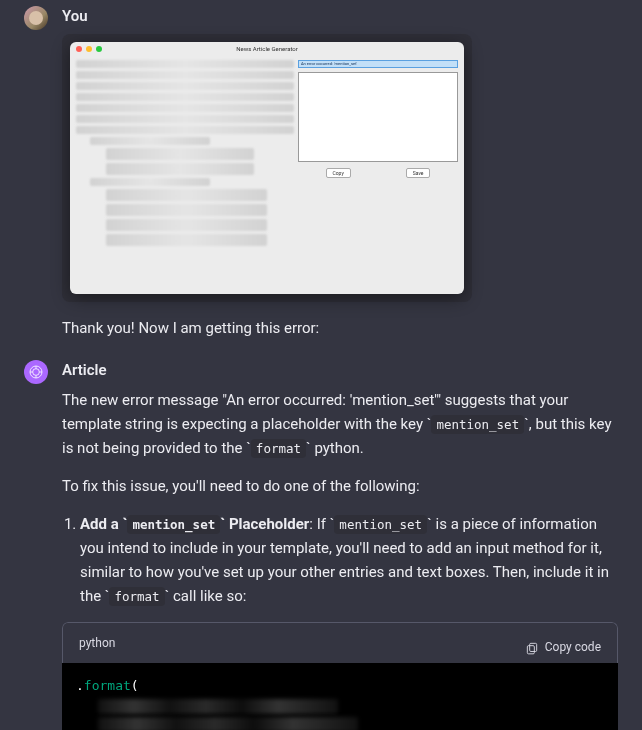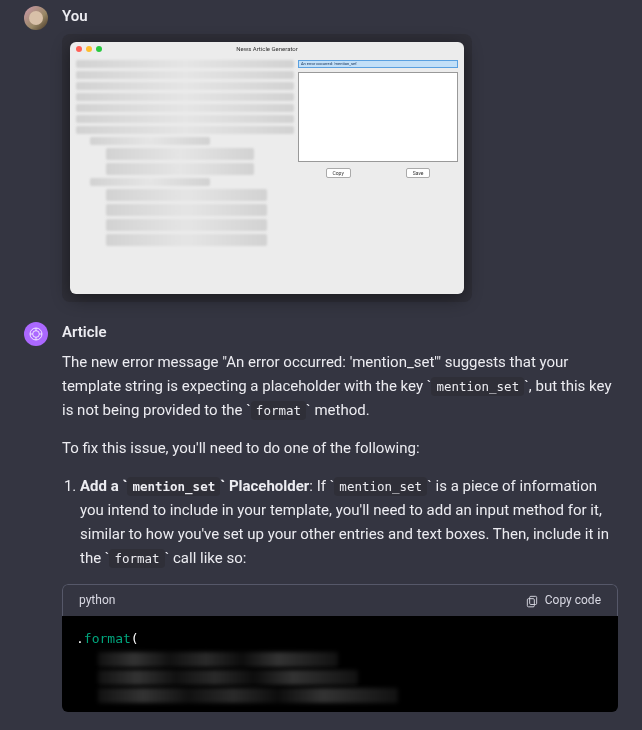--- a/index.html
+++ b/index.html
@@ -94,21 +94,21 @@
   
   .codehdr{ background:#343541; }
   .codehdr{ background:#40414f; }
   .codehdr{ background:#2f2f38; }
   .codehdr{ background:#343541; }
   
   .codehdr{ background:#343541; }
   .codehdr{ background:#2f2f38; }
   .codehdr{ background:#343541; }
   .codehdr{ background:#2f2f38; }
-  .copybtn{ display:flex; align-items:center; gap:6px; cursor:pointer; color:#d9d9e3; }
+  .copybtn{ display:flex; align-items:center; gap:6px; cursor:pointer; color:#d9d9e3;margin-top:9px; }
   .copybtn svg{ width:14px; height:14px; stroke:#d9d9e3; fill:none; stroke-width:1.6; }
   .codebody{
     background:#000; color:#fff; font-family:ui-monospace,Menlo,Consolas,monospace;
     font-size:13px; padding:14px 14px 6px 14px; line-height:1.45;
   }
   
   .call .d{color:#fff;}
   .call .m{color:#00A67D;}
   .call .p{color:#fff;}
   .blurlines{ margin-top:2px; }
@@ -158,36 +158,37 @@
             <div class="bigbox"></div>
             <div class="btnrow">
               <span class="minibtn">Copy</span>
               <span class="minibtn">Save</span>
             </div>
           </div>
         </div>
       </div>
     </div>
 
+    <p class="body">Thank you! Now I am getting this error:</p>
   </div>
 </div>
 
 <div class="msg">
   <div class="avatar avatar-bot">
     <svg viewBox="0 0 24 24">
       <circle cx="12" cy="12" r="5"></circle>
         <circle cx="12" cy="12" r="9"></circle>
       <path d="M12 3v4M12 17v4M3 12h4M17 12h4"></path>
     </svg>
   </div>
   <div class="content">
     <div class="sender">Article</div>
 
     <p class="body">
-      <span>The new error message "An error occurred: 'mention_set'" suggests that your template string is expecting a placeholder with the key </span>`<code class="inline">mention_set</code>`<span>, but this key is not being provided to the </span>`<code class="inline">format</code>`<span> method.</span>
+      <span>The new error message "An error occurred: 'mention_set'" suggests that your template string is expecting a placeholder with the key </span>`<code class="inline">mention_set</code>`<span>, but this key is not being provided to the </span>`<code class="inline">format</code>`<span> python.</span>
     </p>
 
     <p class="body">To fix this issue, you'll need to do one of the following:</p>
 
     <ol>
       <li>
         <strong><span>Add a </span>`<code class="inline">mention_set</code>`<span> Placeholder</span></strong><span>: If </span>`<code class="inline">mention_set</code>`<span> is a piece of information you intend to include in your template, you'll need to add an input method for it, similar to how you've set up your other entries and text boxes. Then, include it in the </span>`<code class="inline">format</code>`<span> call like so:</span>
       </li>
     </ol>
 

